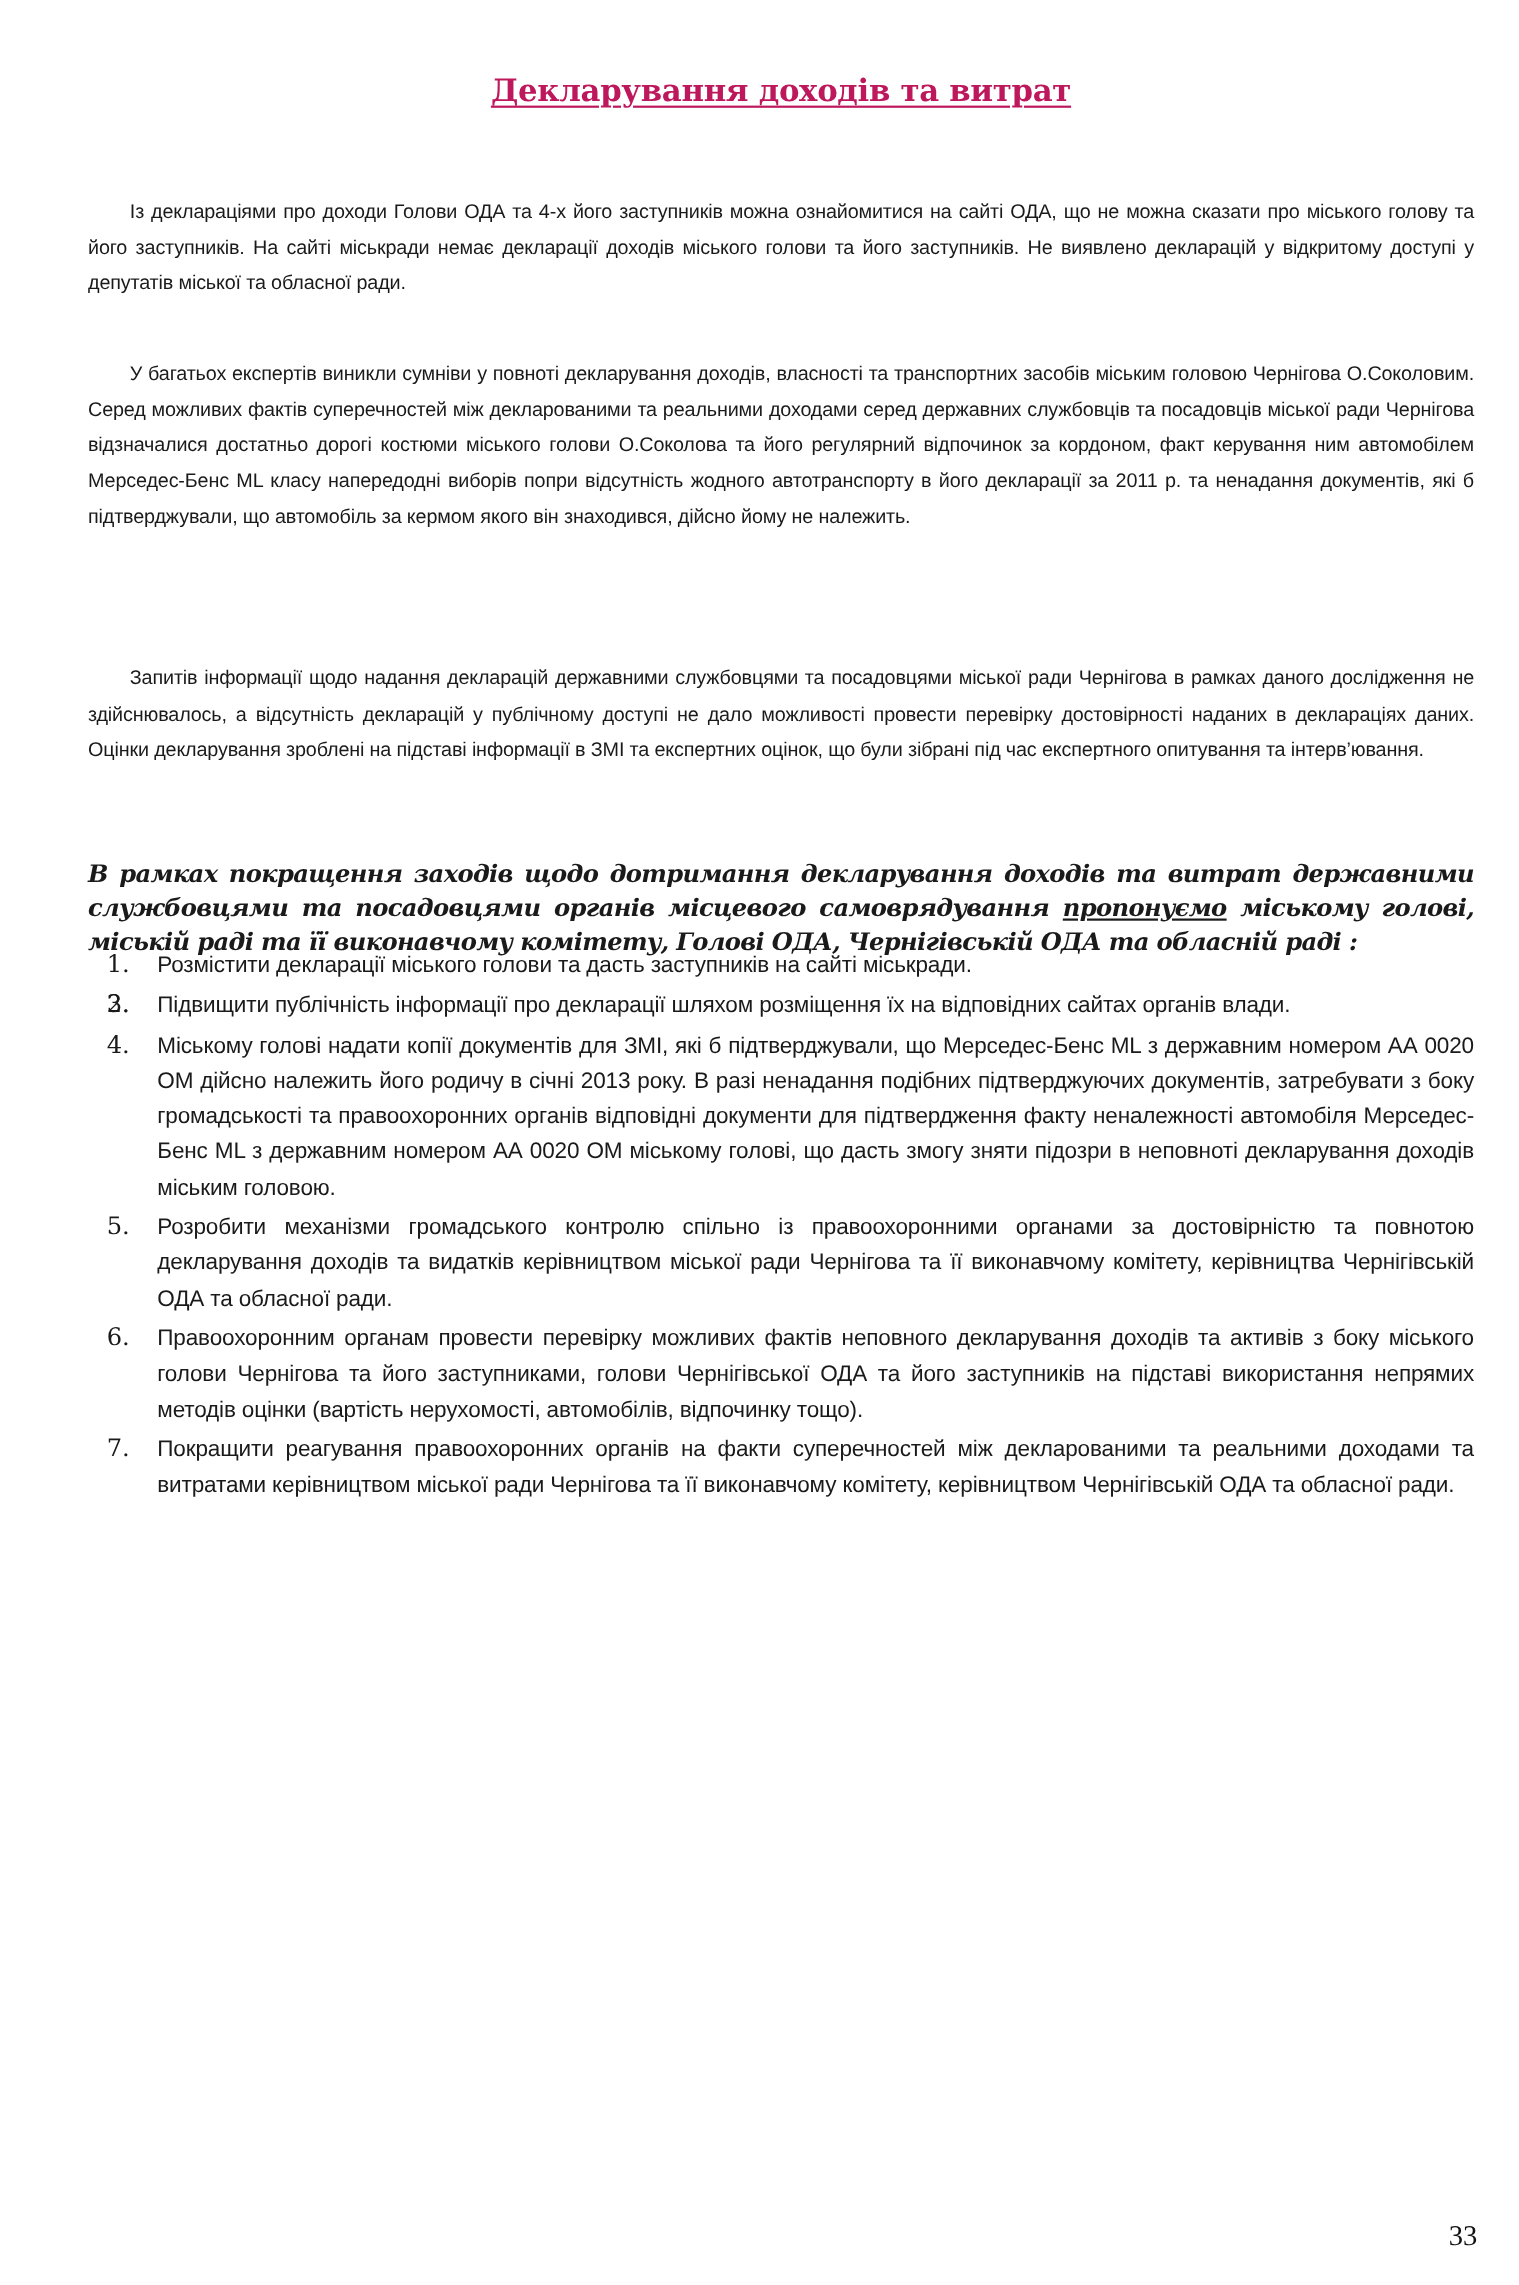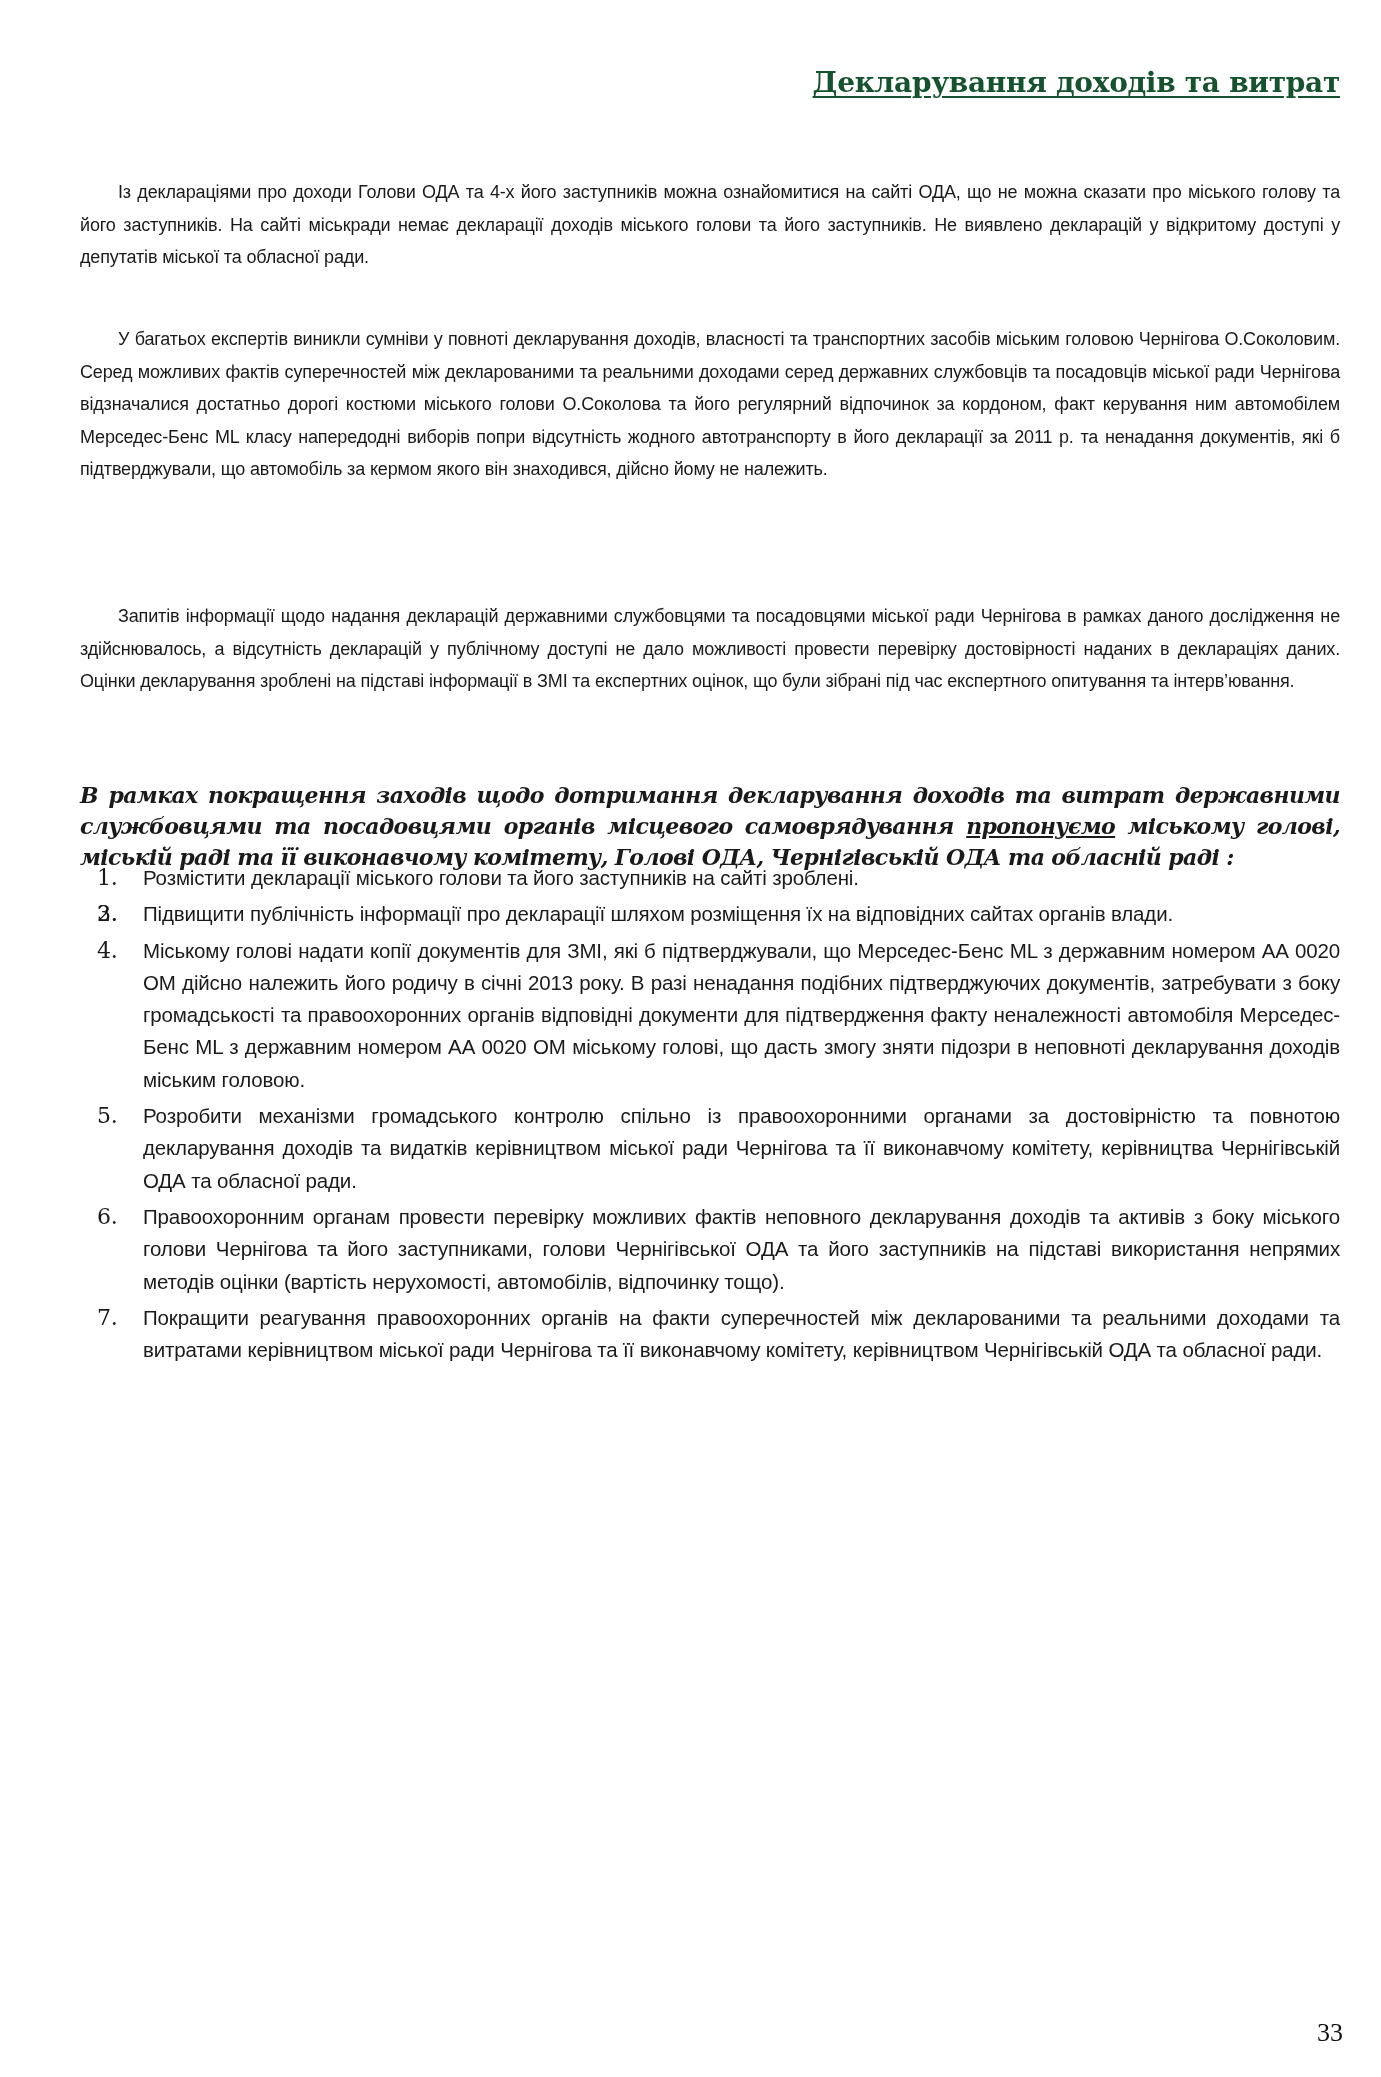--- a/index.html
+++ b/index.html
@@ -25,30 +25,30 @@
              font-family: "Liberation Sans", sans-serif; font-size: 20.5px; line-height: 32.3px;
              text-align: justify; letter-spacing: -0.15px; }
   .list li .num { position: absolute; left: 4px; top: 0; font-family: "DejaVu Serif", serif; font-size: 22px; }
   .pagenum { position: absolute; right: 38px; top: 2018px; font-family: Liberation Serif, serif;
              font-size: 26px; color: #111; }
 </style>
 </head>
 <body>
 
 <div class="page">
-  <div class="title" style="color: #14532d; text-align: right;">Декларування доходів та витрат</div>
+  <div class="title" style="color: #be185d;">Декларування доходів та витрат</div>
 
   <p class="para" id="p1">Із деклараціями про доходи Голови ОДА та 4-х його заступників можна ознайомитися на сайті ОДА, що не можна сказати про міського голову та його заступників. На сайті міськради немає декларації доходів міського голови та його заступників. Не виявлено декларацій у відкритому доступі у депутатів міської та обласної ради.</p>
   <p class="para" id="p2">У багатьох експертів виникли сумніви у повноті декларування доходів, власності та транспортних засобів міським головою Чернігова О.Соколовим. Серед можливих фактів суперечностей між декларованими та реальними доходами серед державних службовців та посадовців міської ради Чернігова відзначалися достатньо дорогі костюми міського голови О.Соколова та його регулярний відпочинок за кордоном, факт керування ним автомобілем Мерседес-Бенс ML класу напередодні виборів попри відсутність жодного автотранспорту в його декларації за 2011 р. та ненадання документів, які б підтверджували, що автомобіль за кермом якого він знаходився, дійсно йому не належить.</p>
   <p class="para" id="p3">Запитів інформації щодо надання декларацій державними службовцями та посадовцями міської ради Чернігова в рамках даного дослідження не здійснювалось, а відсутність декларацій у публічному доступі не дало можливості провести перевірку достовірності наданих в деклараціях даних. Оцінки декларування зроблені на підставі інформації в ЗМІ та експертних оцінок, що були зібрані під час експертного опитування та інтерв’ювання.</p>
 
   <p class="prop"><span>В рамках покращення заходів щодо дотримання декларування доходів та витрат державними службовцями та посадовцями органів місцевого самоврядування </span><span class="u">пропонуємо</span><span> міському голові, міській раді та її виконавчому комітету, Голові ОДА, Чернігівській ОДА та обласній раді :</span></p>
 
   <ol class="list">
-    <li><span class="num">1.</span><span>Розмістити декларації міського голови та його заступників на сайті зроблені.</span></li>
+    <li><span class="num">1.</span><span>Розмістити декларації міського голови та дасть заступників на сайті міськради.</span></li>
     <li><span class="num">2.</span></li>
     <li><span class="num">3.</span><span>Підвищити публічність інформації про декларації шляхом розміщення їх на відповідних сайтах органів влади.</span></li>
     <li><span class="num">4.</span><span>Міському голові надати копії документів для ЗМІ, які б підтверджували, що Мерседес-Бенс ML з державним номером АА 0020 ОМ дійсно належить його родичу в січні 2013 року. В разі ненадання подібних підтверджуючих документів, затребувати з боку громадськості та правоохоронних органів відповідні документи для підтвердження факту неналежності автомобіля Мерседес-Бенс ML з державним номером АА 0020 ОМ міському голові, що дасть змогу зняти підозри в неповноті декларування доходів міським головою.</span></li>
     <li><span class="num">5.</span><span>Розробити механізми громадського контролю спільно із правоохоронними органами за достовірністю та повнотою декларування доходів та видатків керівництвом міської ради Чернігова та її виконавчому комітету, керівництва Чернігівській ОДА та обласної ради.</span></li>
     <li><span class="num">6.</span><span>Правоохоронним органам провести перевірку можливих фактів неповного декларування доходів та активів з боку міського голови Чернігова та його заступниками, голови Чернігівської ОДА та його заступників на підставі використання непрямих методів оцінки (вартість нерухомості, автомобілів, відпочинку тощо).</span></li>
     <li><span class="num">7.</span><span>Покращити реагування правоохоронних органів на факти суперечностей між декларованими та реальними доходами та витратами керівництвом міської ради Чернігова та її виконавчому комітету, керівництвом Чернігівській ОДА та обласної ради.</span></li>
   </ol>
 </div>
 
 <div class="pagenum">33</div>

